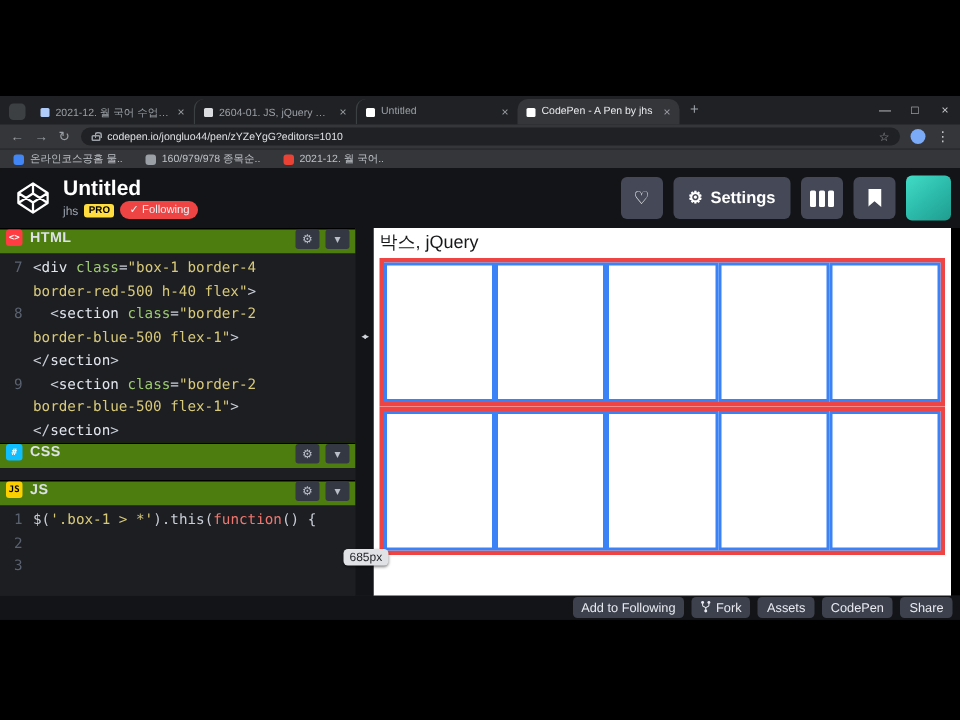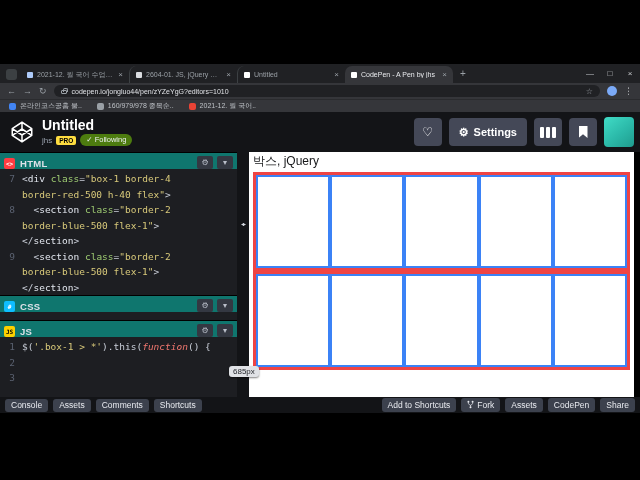--- a/index.html
+++ b/index.html
@@ -37,47 +37,47 @@
   .bm{display:flex;align-items:center;gap:4px;font-size:7px;color:#bdc1c6;white-space:nowrap;}
   .bm-ic{width:7px;height:7px;border-radius:2px;flex:0 0 auto;}
 
   
   .cp-header{height:40px;background:#131417;display:flex;align-items:center;padding:0 6px;}
   .cp-logo{width:24px;height:24px;margin:0 8px 0 4px;flex:0 0 auto;}
   .title-block{display:flex;flex-direction:column;gap:2px;}
   .pen-title{color:#fff;font-size:14px;font-weight:bold;line-height:14px;}
   .author-row{display:flex;align-items:center;gap:4px;font-size:8px;color:#9ba3af;}
   .pro-badge{background:#ffdd40;color:#000;font-size:6.5px;font-weight:bold;padding:1px 3px;border-radius:2px;line-height:7px;}
-  .follow-pill{background:#4d7c0f;color:#eef0f4;font-size:7.5px;padding:2px 6px;border-radius:8px;line-height:8px;}
+  .follow-pill{background:#ef4444;color:#eef0f4;font-size:7.5px;padding:2px 6px;border-radius:8px;line-height:8px;}
   .header-actions{margin-left:auto;display:flex;align-items:center;gap:7px;}
   .hbtn{height:28px;background:#444857;border-radius:4px;color:#fff;display:flex;align-items:center;justify-content:center;}
   .hbtn.square{width:28px;font-size:12px;}
   .hbtn.settings{padding:0 10px;gap:5px;font-size:11px;font-weight:bold;}
   .gear{font-size:11px;line-height:11px;}
   .grid-ic{display:flex;gap:2px;}
   .grid-ic i{display:block;width:4px;height:11px;background:#fff;border-radius:1px;}
   .bookmark-shape{width:9px;height:12px;background:#fff;clip-path:polygon(0 0,100% 0,100% 100%,50% 68%,0 100%);}
   .cp-avatar{width:30px;height:30px;border-radius:4px;background:linear-gradient(140deg,#41dcc6 0%,#2bb9a9 55%,#1f9c8e 100%);flex:0 0 auto;}
 
   
   .cp-main{height:245px;display:flex;position:relative;}
   .editors{width:237px;background:#1d1e22;display:flex;flex-direction:column;flex:0 0 auto;}
-  .ed-header{height:17px;background:#0f766e;display:flex;align-items:flex-end;padding:0 4px;gap:5px;border-top:1px solid #000;flex:0 0 auto;}
+  .ed-header{height:17px;background:#4d7c0f;display:flex;align-items:flex-start;padding:0 4px;gap:5px;border-top:1px solid #000;flex:0 0 auto;}
   .ed-ic{width:11px;height:11px;border-radius:2px;display:flex;align-items:center;justify-content:center;font-size:6px;font-weight:bold;color:#fff;font-family:"DejaVu Sans Mono",monospace;flex:0 0 auto;}
   .ed-ic.dark-text{color:#000;}
   .ed-label{color:#dde1e8;font-size:9.5px;font-weight:bold;letter-spacing:.3px;}
   .ed-btns{margin-left:auto;display:flex;gap:4px;}
   .ed-btn{width:16px;height:13px;background:#343842;border-radius:2px;color:#b9bec9;font-size:8px;display:flex;align-items:center;justify-content:center;line-height:8px;}
   .code-area{background:#1d1e22;font-family:"DejaVu Sans Mono",monospace;font-size:9.5px;padding-top:2px;overflow:hidden;}
   .code-area.html{height:126px;flex:0 0 auto;}
   .code-area.css-sliver{height:8px;flex:0 0 auto;}
   .code-area.js{flex:1;}
   .code-line{display:flex;line-height:15.5px;white-space:pre;}
   .ln{width:15px;text-align:right;color:#5a6170;margin-right:7px;flex:0 0 auto;}
-  .tk-p{color:#c9ced8;}.tk-tag{color:#e2e6ee;}.tk-attr{color:#9ecb72;}.tk-str{color:#d8c97a;}.tk-kw{color:#f0776f;font-style:italic;}.tk-fn{color:#c9ced8;}
+  .tk-p{color:#c9ced8;}.tk-tag{color:#e2e6ee;}.tk-attr{color:#9ecb72;}.tk-str{color:#d8c97a;}.tk-kw{color:#f0776f;}.tk-fn{color:#c9ced8;}
 
   .gutter{width:12px;background:#131417;position:relative;flex:0 0 auto;}
   .gutter-handle{position:absolute;top:68px;left:0;width:12px;text-align:center;color:#d0d4db;font-size:6px;letter-spacing:-1px;}
   .resize-badge{position:absolute;left:229px;top:214px;background:#e0e2e6;color:#24262b;font-size:8px;padding:1px 4px;border-radius:3px;z-index:5;white-space:nowrap;box-shadow:0 1px 2px rgba(0,0,0,.5);}
 
   .preview{flex:1;background:#fff;padding:1px 4px 0 4px;overflow:hidden;}
   .pv-label{font-size:12px;color:#17181a;margin:1px 0 3px 0;height:15px;line-height:15px;}
   .pv-label.second{margin-top:7px;}
   .pv-box{height:99px;border:3px solid #ef4444;display:flex;background:#fff;}
   .pv-cell{flex:1;border:2px solid #3b82f6;}
@@ -254,38 +254,24 @@
           <div class="pv-cell" style="border-color: rgb(59, 130, 246);"></div>
           <div class="pv-cell" style="border-color: rgb(59, 130, 246);"></div>
           <div class="pv-cell" style="border-color: rgb(59, 130, 246);"></div>
           <div class="pv-cell" style="border-color: rgb(59, 130, 246);"></div>
         </div>
     </div>
     <div class="right-strip"></div>
   </div>
 
   <div class="cp-footer">
-    <div style="display:flex;gap:5px;" id="footer-left">
-        <div class="fbtn">
-          <span>Console</span>
-        </div>
-        <div class="fbtn">
-          <span>Assets</span>
-        </div>
-        <div class="fbtn">
-          <span>Comments</span>
-        </div>
-        <div class="fbtn">
-          <span>Shortcuts</span>
-        </div>
-      </div>
     <div class="footer-spacer"></div>
     <div style="display:flex;gap:5px;" id="footer-right">
         <div class="fbtn">
-          <span>Add to Shortcuts</span>
+          <span>Add to Following</span>
         </div>
         <div class="fbtn">
           <span><svg width="7" height="9" viewBox="0 0 10 12">
               <circle cx="2" cy="2" r="1.4" fill="#e9ebf0"></circle>
               <circle cx="8" cy="2" r="1.4" fill="#e9ebf0"></circle>
               <circle cx="5" cy="10" r="1.4" fill="#e9ebf0"></circle>
               <path d="M2 3v1.5c0 2 3 1.2 3 3.2V9 M8 3v1.5c0 2-3 1.2-3 3.2" stroke="#e9ebf0" stroke-width="1" fill="none"></path>
             </svg></span>
           <span>Fork</span>
         </div>

